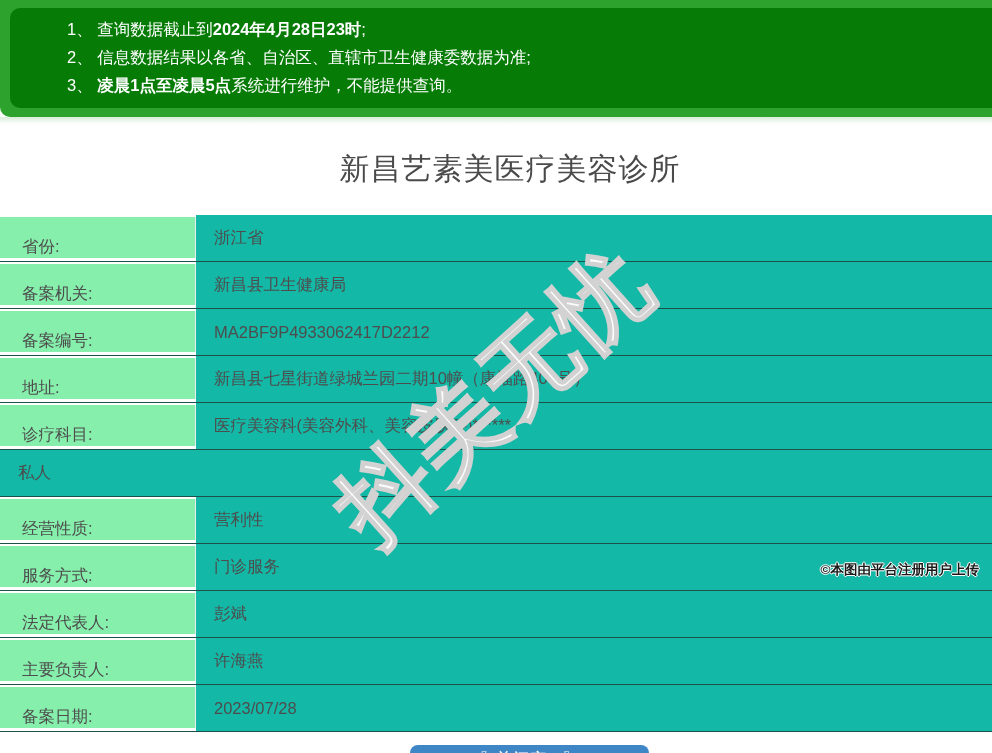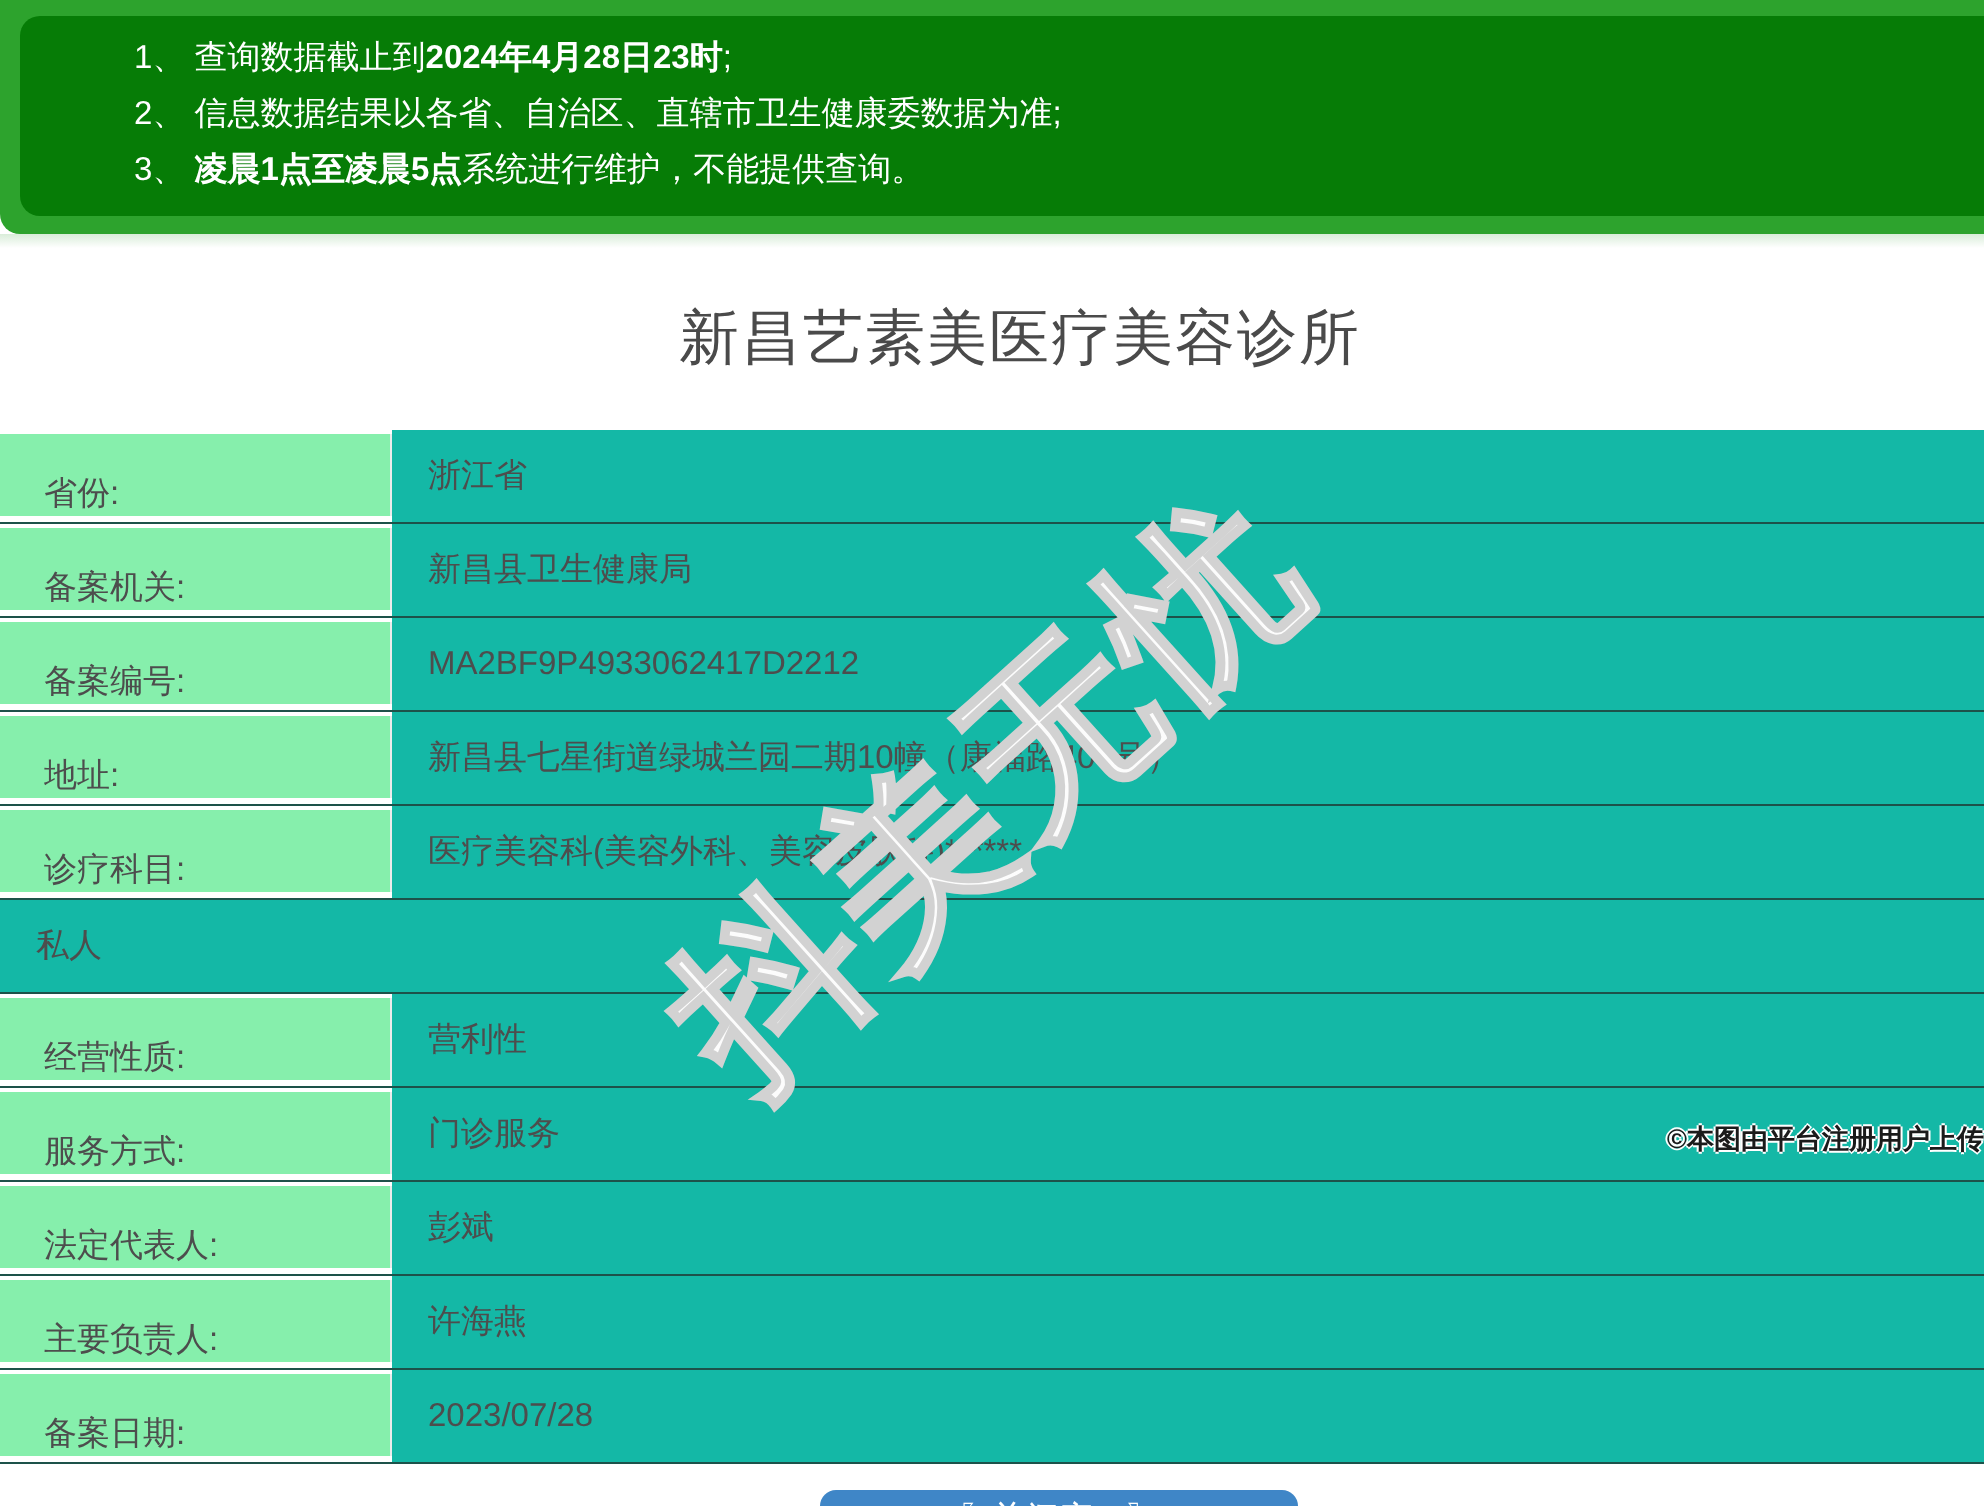--- a/index.html
+++ b/index.html
@@ -39,21 +39,21 @@
     font-size:17px; line-height:28px; text-align:center; cursor:pointer;
     font-family:inherit; }
 
   
   .watermark { position:absolute; left:300px; top:335px; width:390px; text-align:center;
     font-size:92px; font-weight:700; letter-spacing:4px; white-space:nowrap;
     color:rgba(255,255,255,0.93); -webkit-text-stroke:2px #d2d2d2;
     text-shadow:0 0 1px #cccccc; transform:rotate(-42deg); pointer-events:none; }
 
   
-  .copyright { position:absolute; right:0; bottom:2px; font-size:13.5px; font-weight:700;
+  .copyright { position:absolute; right:13px; bottom:2px; font-size:13.5px; font-weight:700;
     color:#1b1b1b;
     text-shadow:-1px 0 #fff,1px 0 #fff,0 -1px #fff,0 1px #fff; }
 </style>
 </head>
 <body>
 
 <div class="page">
 
   <div class="banner-outer">
     <div class="banner-inner">

